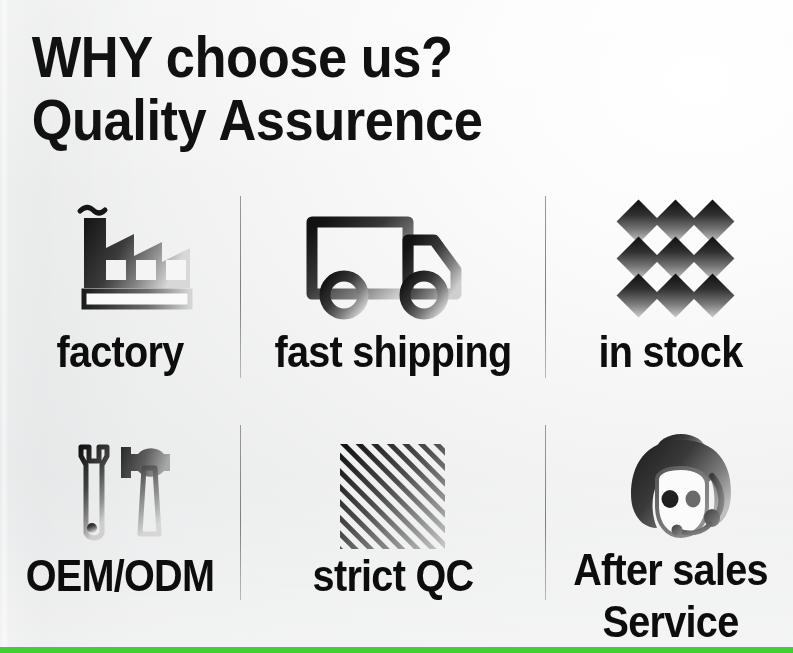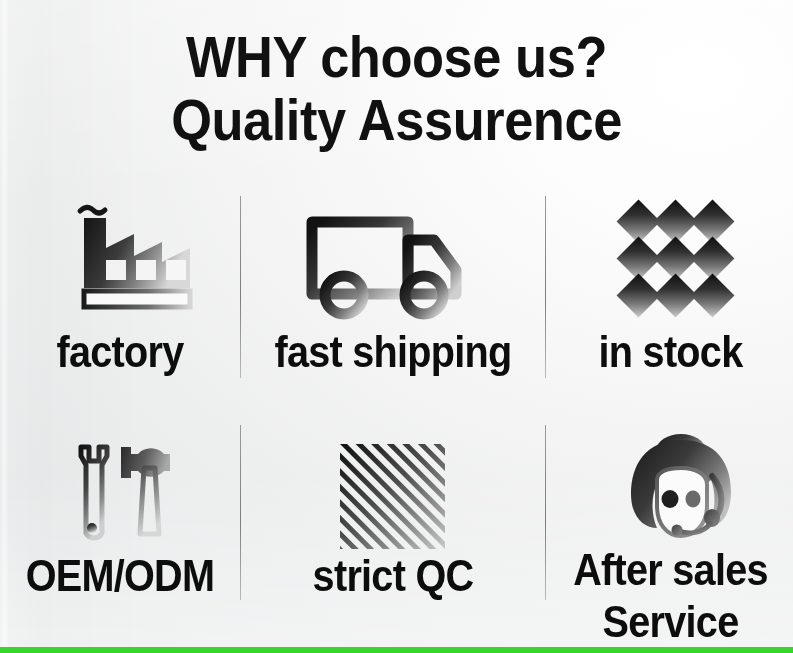--- a/index.html
+++ b/index.html
@@ -34,21 +34,20 @@
         rgba(255,255,255,0.45) 100%);
     pointer-events: none;
   }
 
   
   #title-block {
     position: absolute;
     left: 0;
     top: 26px;
     width: 793px;
-    text-align: center;
     z-index: 3;
   }
   .title-line {
     color: #111111;
     font-weight: 700;
     font-size: 57px;
     line-height: 63px;
     letter-spacing: -0.5px;
     transform: scaleX(0.92);
     white-space: nowrap;

